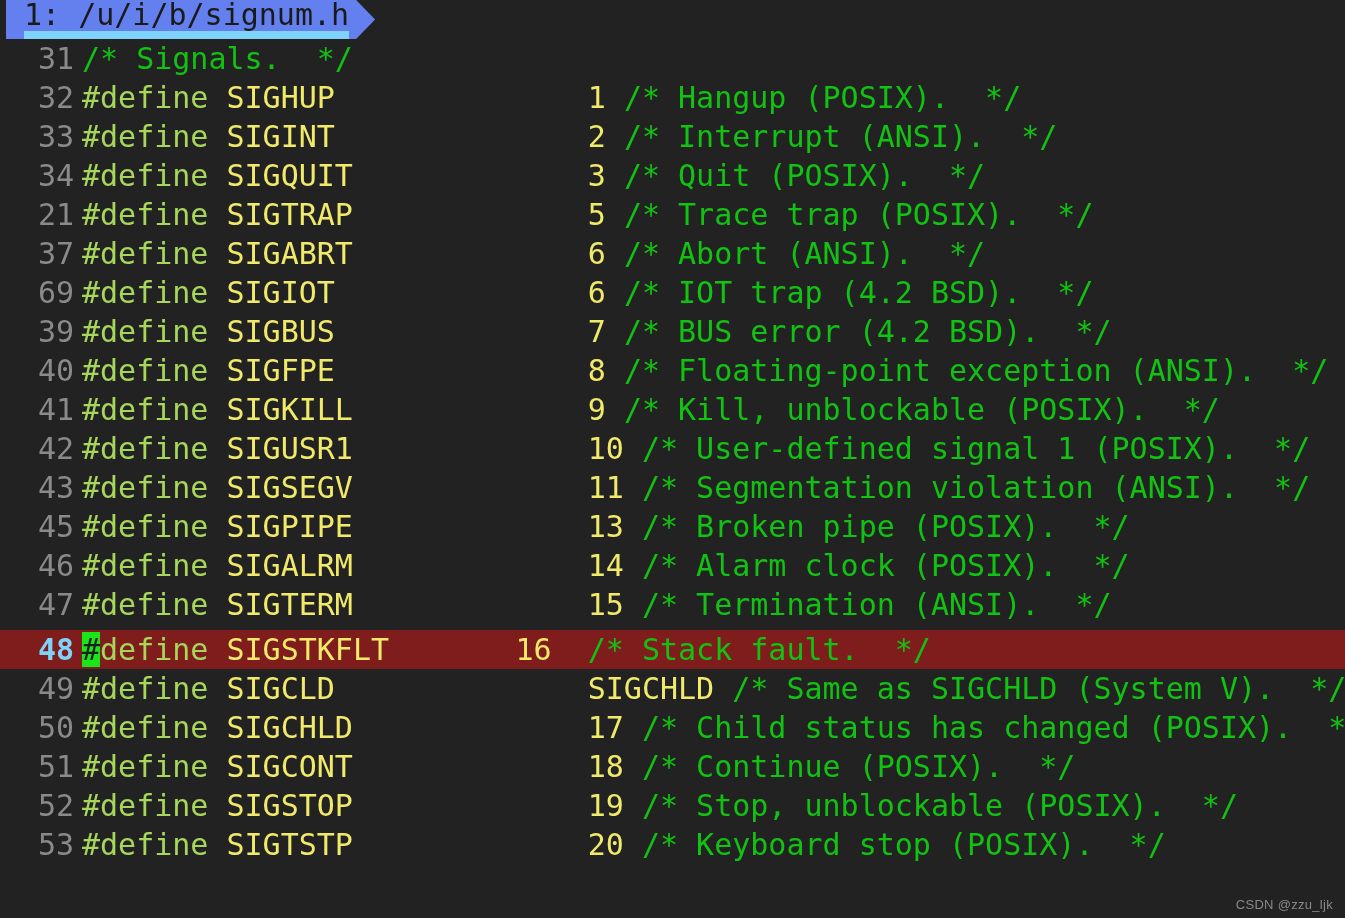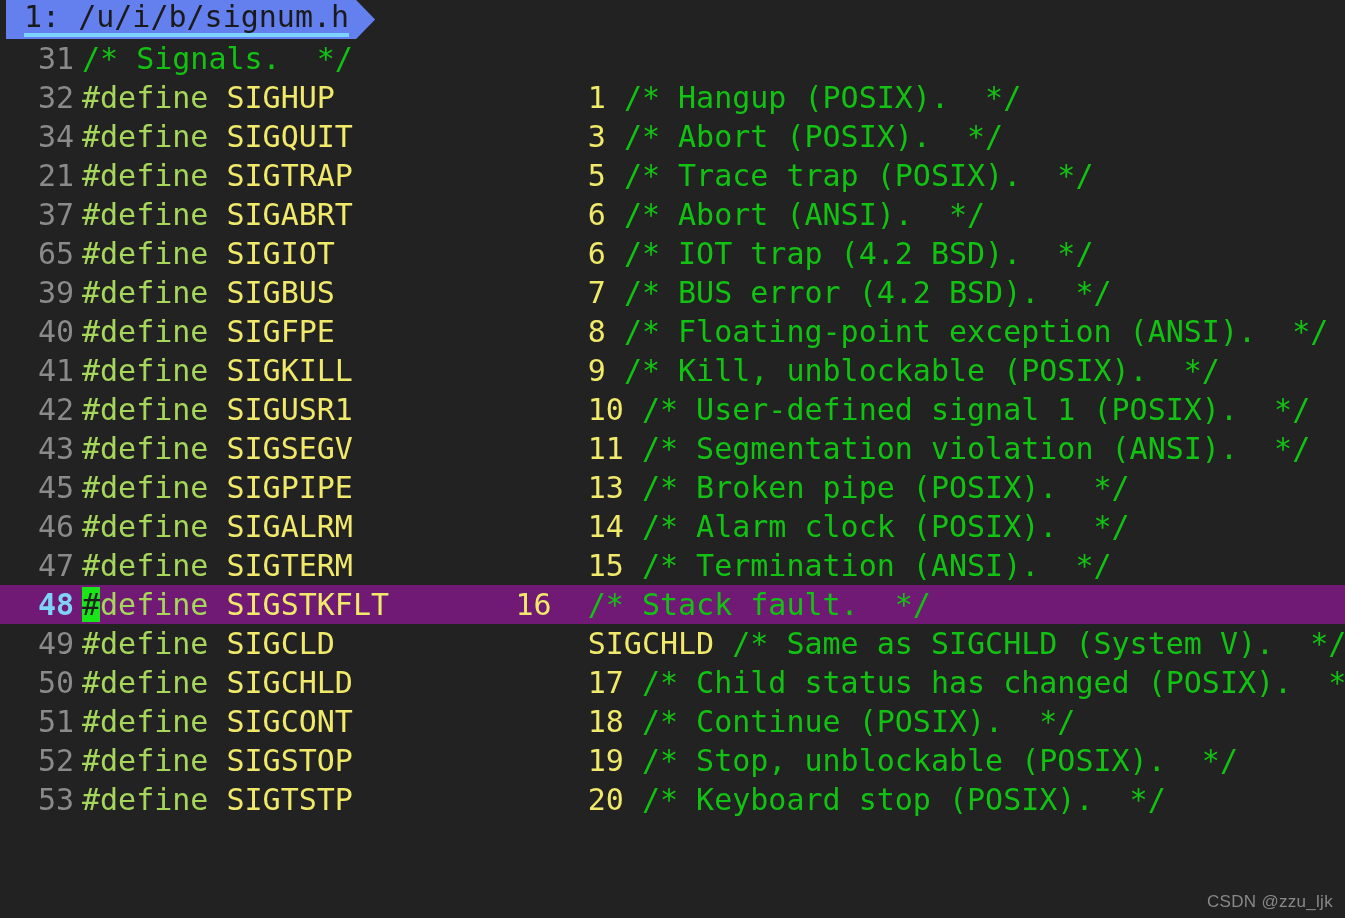--- a/index.html
+++ b/index.html
@@ -44,21 +44,21 @@
     letter-spacing: 0px;
     padding: 0 2px 0 18px;
     white-space: pre;
     
     clip-path: polygon(0 0, calc(100% - 19px) 0, 100% 50%, calc(100% - 19px) 100%, 0 100%);
     padding-right: 26px;
     box-sizing: border-box;
   }
   .tab-label {
     text-decoration: none;
-    border-bottom: 4px solid #7dd3fc;
+    border-bottom: 8px solid #7dd3fc;
     padding-bottom: 1px;
     line-height: 1;
     display: inline-block;
   }
 
   
   .editor {
     position: relative;
     background: #222222;
     height: 879px;
@@ -67,21 +67,22 @@
 
   .line {
     position: relative;
     height: 39px;
     line-height: 39px;
     font-size: 30px;
     white-space: pre;
     display: block;
   }
   .line.current {
-    background: #701a75;
+    background: #7f1d1d;
+    margin-top: 6px;
   }
 
   .lnum {
     position: absolute;
     left: 0;
     width: 74px;
     text-align: right;
     color: #8a8a8a;
     display: inline-block;
   }
@@ -108,21 +109,21 @@
     color: #1d1d1d;
   }
 
   
   .watermark {
     position: absolute;
     right: 12px;
     bottom: 6px;
     color: #9a9a9a;
     font-family: "Liberation Sans", sans-serif;
-    font-size: 17px;
+    font-size: 13px;
     letter-spacing: 0.3px;
     opacity: .85;
     pointer-events: none;
   }
 
   
   .leftstrip {
     position: absolute;
     left: 0; top: 0;
     width: 6px; height: 918px;
@@ -138,24 +139,25 @@
 
   <div class="tabline">
     <div class="tab">
       <span class="tab-label">1: /u/i/b/signum.h</span>
     </div>
   </div>
 
   <div class="editor" id="editor">
       <div class="line"><span class="lnum">31</span><span class="code"><span class="comment">/* Signals.  */</span></span></div>
       <div class="line"><span class="lnum">32</span><span class="code"><span class="kw">#define </span><span class="ident">SIGHUP</span><span>          </span><span>    </span><span class="num">1</span><span> </span><span class="comment">/* Hangup (POSIX).  */</span></span></div>
-      <div class="line"><span class="lnum">34</span><span class="code"><span class="kw">#define </span><span class="ident">SIGQUIT</span><span>         </span><span>    </span><span class="num">3</span><span> </span><span class="comment">/* Abort (POSIX).  */</span></span></div>
+      <div class="line"><span class="lnum">33</span><span class="code"><span class="kw">#define </span><span class="ident">SIGINT</span><span>          </span><span>    </span><span class="num">2</span><span> </span><span class="comment">/* Interrupt (ANSI).  */</span></span></div>
+      <div class="line"><span class="lnum">34</span><span class="code"><span class="kw">#define </span><span class="ident">SIGQUIT</span><span>         </span><span>    </span><span class="num">3</span><span> </span><span class="comment">/* Quit (POSIX).  */</span></span></div>
       <div class="line"><span class="lnum">21</span><span class="code"><span class="kw">#define </span><span class="ident">SIGTRAP</span><span>         </span><span>    </span><span class="num">5</span><span> </span><span class="comment">/* Trace trap (POSIX).  */</span></span></div>
       <div class="line"><span class="lnum">37</span><span class="code"><span class="kw">#define </span><span class="ident">SIGABRT</span><span>         </span><span>    </span><span class="num">6</span><span> </span><span class="comment">/* Abort (ANSI).  */</span></span></div>
-      <div class="line"><span class="lnum">65</span><span class="code"><span class="kw">#define </span><span class="ident">SIGIOT</span><span>          </span><span>    </span><span class="num">6</span><span> </span><span class="comment">/* IOT trap (4.2 BSD).  */</span></span></div>
+      <div class="line"><span class="lnum">69</span><span class="code"><span class="kw">#define </span><span class="ident">SIGIOT</span><span>          </span><span>    </span><span class="num">6</span><span> </span><span class="comment">/* IOT trap (4.2 BSD).  */</span></span></div>
       <div class="line"><span class="lnum">39</span><span class="code"><span class="kw">#define </span><span class="ident">SIGBUS</span><span>          </span><span>    </span><span class="num">7</span><span> </span><span class="comment">/* BUS error (4.2 BSD).  */</span></span></div>
       <div class="line"><span class="lnum">40</span><span class="code"><span class="kw">#define </span><span class="ident">SIGFPE</span><span>          </span><span>    </span><span class="num">8</span><span> </span><span class="comment">/* Floating-point exception (ANSI).  */</span></span></div>
       <div class="line"><span class="lnum">41</span><span class="code"><span class="kw">#define </span><span class="ident">SIGKILL</span><span>         </span><span>    </span><span class="num">9</span><span> </span><span class="comment">/* Kill, unblockable (POSIX).  */</span></span></div>
       <div class="line"><span class="lnum">42</span><span class="code"><span class="kw">#define </span><span class="ident">SIGUSR1</span><span>         </span><span>    </span><span class="num">10</span><span> </span><span class="comment">/* User-defined signal 1 (POSIX).  */</span></span></div>
       <div class="line"><span class="lnum">43</span><span class="code"><span class="kw">#define </span><span class="ident">SIGSEGV</span><span>         </span><span>    </span><span class="num">11</span><span> </span><span class="comment">/* Segmentation violation (ANSI).  */</span></span></div>
       <div class="line"><span class="lnum">45</span><span class="code"><span class="kw">#define </span><span class="ident">SIGPIPE</span><span>         </span><span>    </span><span class="num">13</span><span> </span><span class="comment">/* Broken pipe (POSIX).  */</span></span></div>
       <div class="line"><span class="lnum">46</span><span class="code"><span class="kw">#define </span><span class="ident">SIGALRM</span><span>         </span><span>    </span><span class="num">14</span><span> </span><span class="comment">/* Alarm clock (POSIX).  */</span></span></div>
       <div class="line"><span class="lnum">47</span><span class="code"><span class="kw">#define </span><span class="ident">SIGTERM</span><span>         </span><span>    </span><span class="num">15</span><span> </span><span class="comment">/* Termination (ANSI).  */</span></span></div>
       <div class="line current"><span class="lnum">48</span><span class="code"><span class="cursor">#</span><span class="kw">define </span><span class="ident">SIGSTKFLT</span><span>       </span><span class="num">16</span><span>  </span><span class="comment">/* Stack fault.  */</span></span></div>
       <div class="line"><span class="lnum">49</span><span class="code"><span class="kw">#define </span><span class="ident">SIGCLD</span><span>          </span><span>    </span><span class="ident">SIGCHLD</span><span> </span><span class="comment">/* Same as SIGCHLD (System V).  */</span></span></div>

